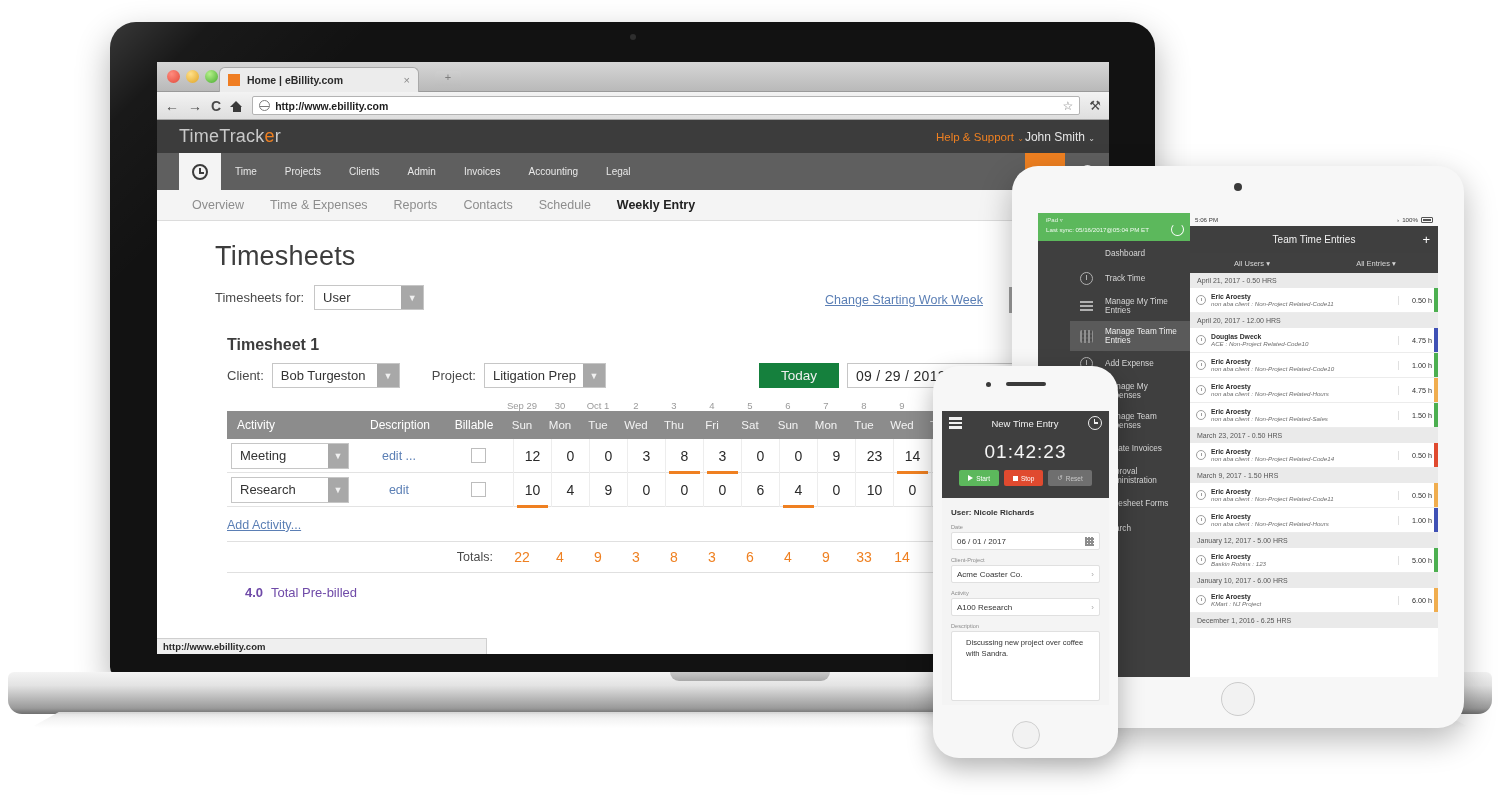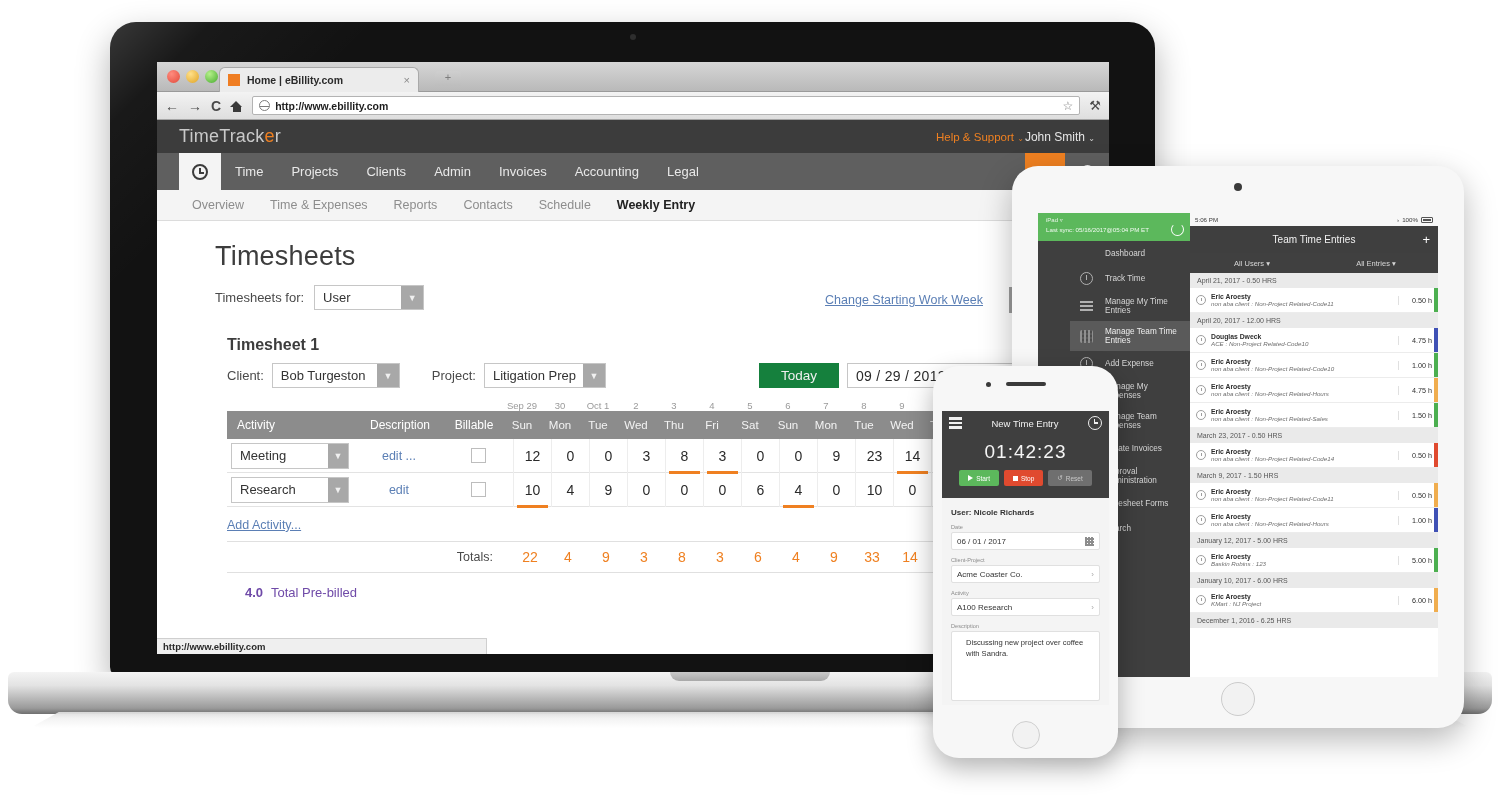--- a/index.html
+++ b/index.html
@@ -124,21 +124,21 @@
     height: 37px; background: #5f5f5f; display: flex; align-items: stretch; padding-left: 22px;
     position: relative;
   }
   .tt-nav-home {
     width: 42px; background: #f4f4f4; display: flex; align-items: center; justify-content: center;
   }
   .clock-ico { width: 16px; height: 16px; border: 2px solid #3c3c3c; border-radius: 50%; position: relative; }
   .clock-ico::before { content:""; position:absolute; left:5px; top:2.5px; width:2px; height:5px; background:#3c3c3c; }
   .clock-ico::after { content:""; position:absolute; left:5px; top:6px; width:5px; height:2px; background:#3c3c3c; }
   .tt-nav-item {
-    display: flex; align-items: center; padding: 8px 14px; font-size: 13px; color: #e8e8e8;
+    display: flex; align-items: center; padding: 8px 14px; font-size: 10px; color: #e8e8e8;
   }
   .tt-nav-right { margin-left: auto; display: flex; }
   .tt-plus {
     width: 40px; background: #ef8021; display: flex; align-items: center; justify-content: center;
     color: #fff; font-size: 19px; font-weight: bold;
   }
   .tt-search {
     width: 44px; background: #5f5f5f; display: flex; align-items: center; justify-content: center;
   }
   .mag { width: 13px; height: 13px; border: 2px solid #f0f0f0; border-radius: 50%; position: relative; }
@@ -213,21 +213,21 @@
   }
   .act-sel {
     width: 118px; height: 26px; border: 1px solid #c6c6c6; background: #fff;
     display: flex; align-items: center; font-size: 13px; color: #333; padding-left: 8px;
   }
   .act-sel .arrow { margin-left:auto; width:20px; height:24px; background:#a8a8a8; display:flex; align-items:center; justify-content:center; color:#f0f0f0; font-size:9px; }
   .desc-cell { width: 88px; text-align: center; font-size: 12.5px; color: #5b7fb5; }
   .bill-cell { width: 70px; display: flex; justify-content: center; }
   .chk { width: 15px; height: 15px; border: 1px solid #bdbdbd; background: #fff; }
   .addact { margin-top: 11px; margin-bottom: 9px; font-size: 12.5px; color: #5b7fb5; text-decoration: underline; }
-  .totrow { display: flex; height: 32px; align-items: center; border-top: 1px solid #e0e0e0; border-bottom: 1px solid #e0e0e0; gap: 8px; }
+  .totrow { display: flex; height: 32px; align-items: center; border-top: 1px solid #e0e0e0; border-bottom: 1px solid #e0e0e0; }
   .tot-lbl { font-size: 12.5px; color: #4a4a4a; text-align: right; }
   .tot-cell { width: 38px; text-align: center; font-size: 14px; color: #ef8021; }
 
   .summary { margin-top: 12px; margin-left: 12px; }
   .sum-line { display: flex; gap: 8px; font-size: 13px; margin-bottom: 4px; }
   .sum-num { font-weight: bold; width: 36px; text-align: right; }
   .sum-pre { color: #6f4aa8; }
   .sum-unb { color: #d9443c; margin-top: 40px; }
   .sum-bil { color: #ef8021; }
   .cancel-btn {

